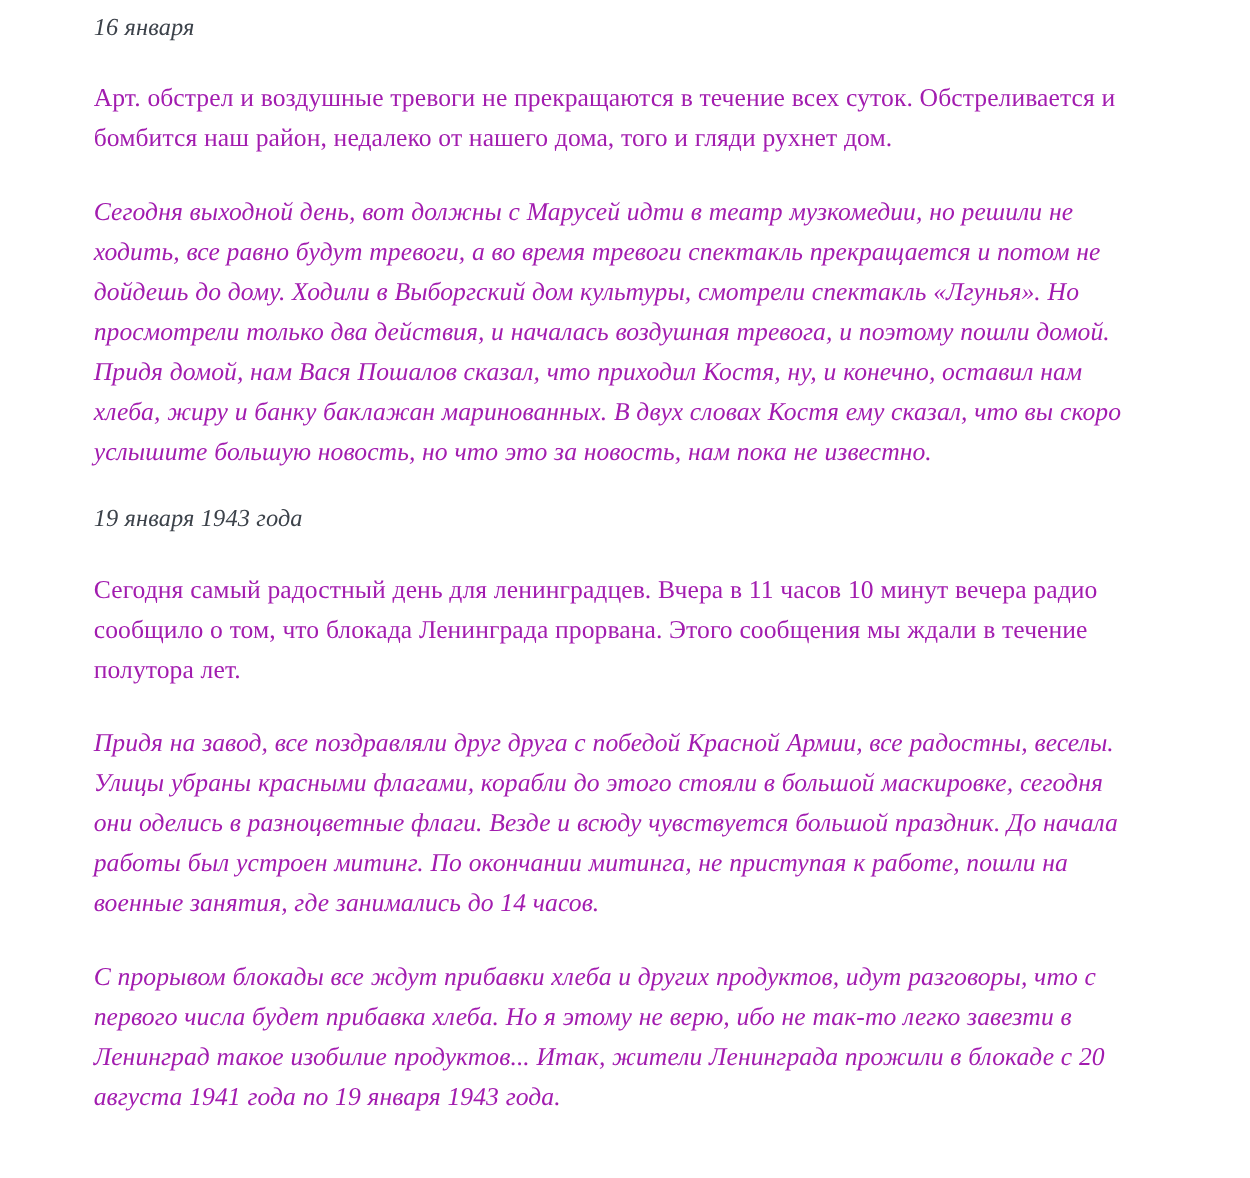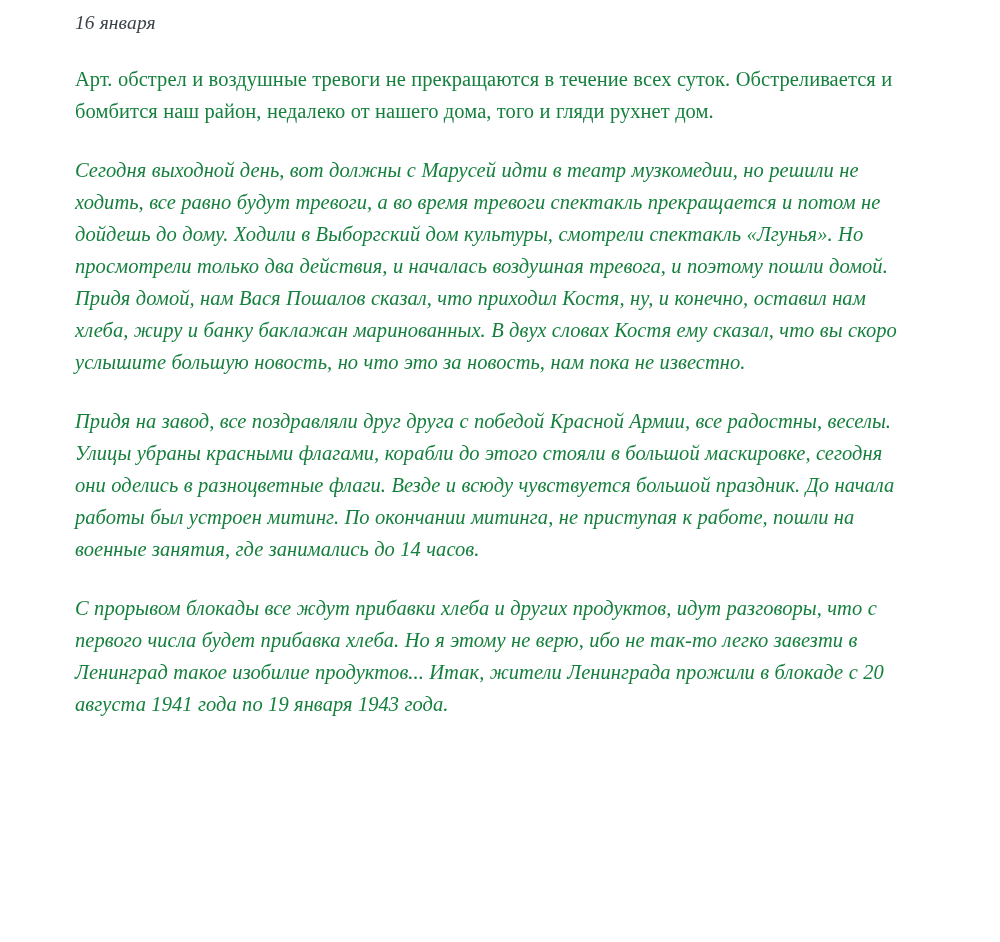--- a/index.html
+++ b/index.html
@@ -36,21 +36,21 @@
   }
   .entry-date.first {
     padding-top: 8px;
   }
   .entry-date.subsequent {
     padding-top: 23px;
   }
   .para {
     font-size: 20.5px;
     line-height: 32px;
-    color: #15803d;
+    color: #a21caf;
     margin: 0;
     padding: 0;
     text-align: left;
     letter-spacing: 0.05px;
     word-spacing: 0.2px;
   }
   .para.after-date {
     padding-top: 25px;
   }
   .para.after-para {
@@ -66,21 +66,23 @@
 
     <section>
       <p class="entry-date first">16 января</p>
 
       <p class="para after-date">Арт. обстрел и воздушные тревоги не прекращаются в течение всех суток. Обстреливается и бомбится наш район, недалеко от нашего дома, того и гляди рухнет дом.</p>
 
       <p class="para after-para">Сегодня выходной день, вот должны с Марусей идти в театр музкомедии, но решили не ходить, все равно будут тревоги, а во время тревоги спектакль прекращается и потом не дойдешь до дому. Ходили в Выборгский дом культуры, смотрели спектакль «Лгунья». Но просмотрели только два действия, и началась воздушная тревога, и поэтому пошли домой. Придя домой, нам Вася Пошалов сказал, что приходил Костя, ну, и конечно, оставил нам хлеба, жиру и банку баклажан маринованных. В двух словах Костя ему сказал, что вы скоро услышите большую новость, но что это за новость, нам пока не известно.</p>
     </section>
 
     <section>
+      <p class="entry-date subsequent">19 января 1943 года</p>
 
+      <p class="para after-date">Сегодня самый радостный день для ленинградцев. Вчера в 11 часов 10 минут вечера радио сообщило о том, что блокада Ленинграда прорвана. Этого сообщения мы ждали в течение полутора лет.</p>
 
       <p class="para after-para">Придя на завод, все поздравляли друг друга с победой Красной Армии, все радостны, веселы. Улицы убраны красными флагами, корабли до этого стояли в большой маскировке, сегодня они оделись в разноцветные флаги. Везде и всюду чувствуется большой праздник. До начала работы был устроен митинг. По окончании митинга, не приступая к работе, пошли на военные занятия, где занимались до 14 часов.</p>
 
       <p class="para after-para">С прорывом блокады все ждут прибавки хлеба и других продуктов, идут разговоры, что с первого числа будет прибавка хлеба. Но я этому не верю, ибо не так-то легко завезти в Ленинград такое изобилие продуктов... Итак, жители Ленинграда прожили в блокаде с 20 августа 1941 года по 19 января 1943 года.</p>
     </section>
 
   </article>
 </div>
 
 </body></html>

